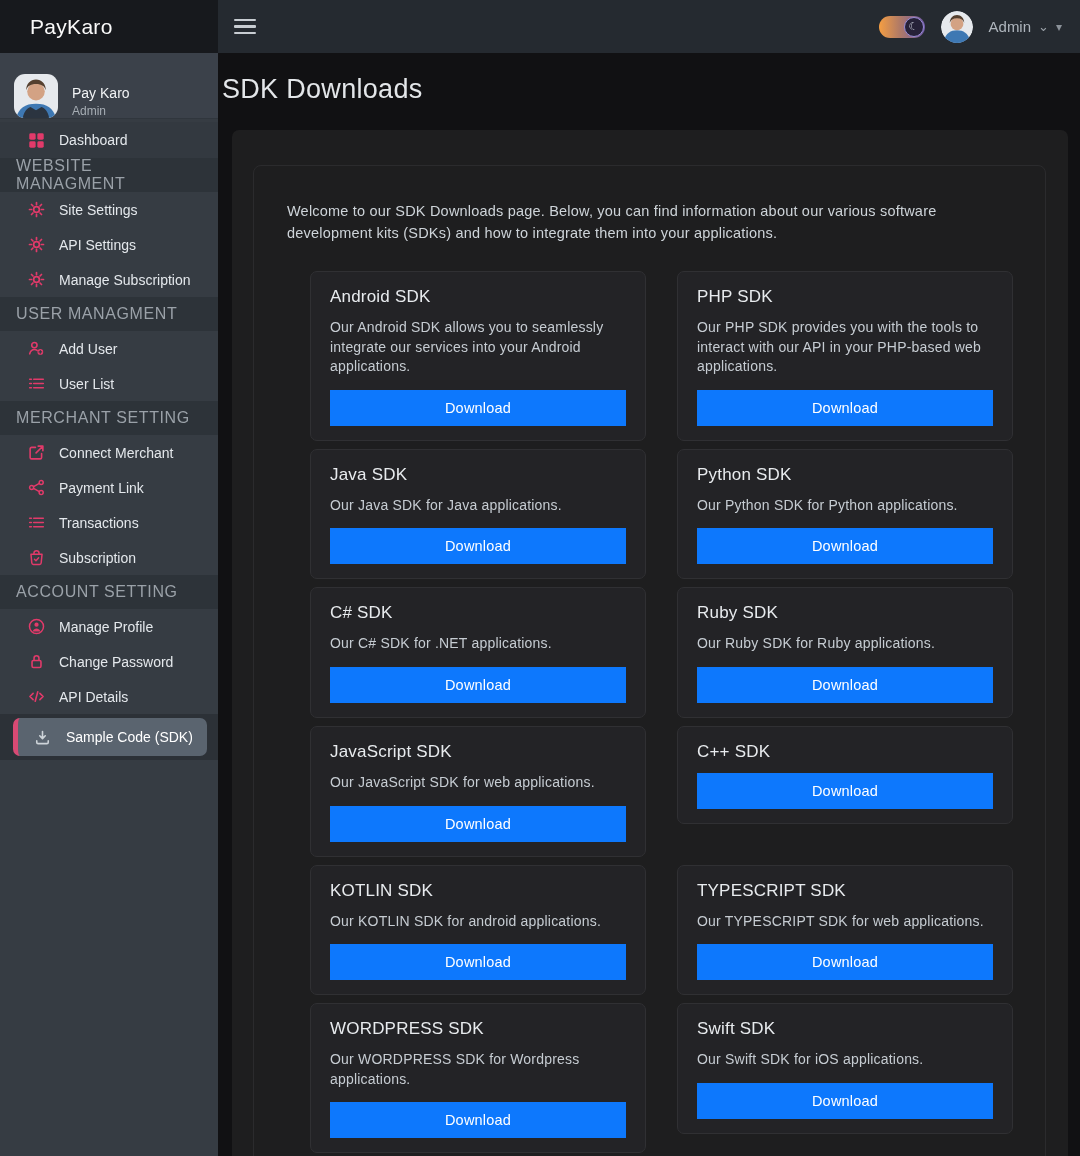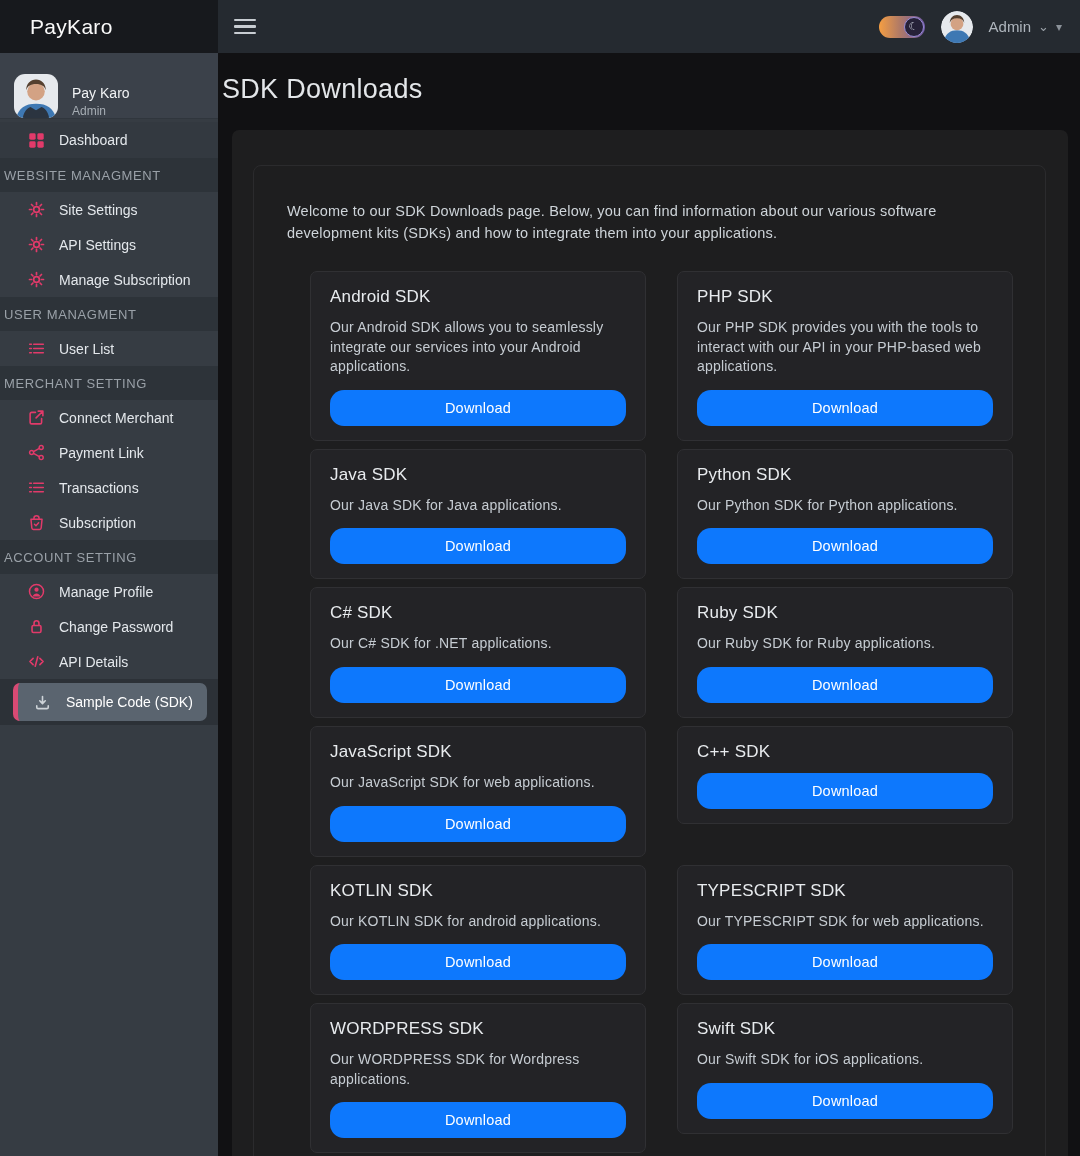--- a/index.html
+++ b/index.html
@@ -28,22 +28,22 @@
   .profile .pname { color:#f1f3f5; font-size:14px; margin-bottom:3px; }
   .profile .prole { color:#a6adb4; font-size:12px; }
 
   .nav { padding-top:3px; }
   .nav-item {
     height:35px; display:flex; align-items:center; gap:14px;
     padding:0 10px 0 28px; color:#e4e8ec; font-size:14px; cursor:pointer;
   }
   .nav-item--dash { background:#333940; height:36px; }
   .sec-header {
-    height:34px; background:#2d3339; color:#9aa1a8; font-size:13px;
-    letter-spacing:.6px; display:flex; align-items:center; padding:0 4px;
+    height:34px; background:#2d3339; color:#9aa1a8; font-size:16px;
+    letter-spacing:.6px; display:flex; align-items:center; padding:0 16px;
   }
   .ni { width:17px; height:17px; flex:0 0 17px; display:inline-flex; }
   .ni svg { width:100%; height:100%; }
 
   .active-row { background:#2c3137; padding:4px 0; }
   .nav-item.active {
     background:#5a646f; border-radius:7px; margin:0 11px 0 13px;
     border-left:5px solid #d84a74; padding:0 10px 0 16px; height:38px;
     color:#ffffff; gap:15px;
   }
@@ -93,21 +93,21 @@
     column-gap:31px; row-gap:8px; align-items:start;padding-left:24px;
   }
   .card {
     background:#232326; border:1px solid #303033; border-radius:7px;
     padding:15px 19px 14px;
   }
   .card h3 { margin:0 0 11px; font-size:17px; font-weight:500; color:#e8ebee; letter-spacing:.2px; }
   .card p { margin:0 0 13px; font-size:14px; color:#c6ccd2; line-height:1.4; letter-spacing:.2px; }
   .btn {
     display:block; width:100%; height:36px; background:#0d78fd; border:none;
-    border-radius:14px; color:#ffffff; font-size:14.5px; cursor:pointer;
+    border-radius:0; color:#ffffff; font-size:14.5px; cursor:pointer;
     font-family:inherit; letter-spacing:.2px;
   }
 </style>
 </head>
 <body>
 
 <aside class="sidebar">
   <div class="logo-strip">
     <span>PayKaro</span>
   </div>
@@ -172,20 +172,31 @@
           </svg>
       </span>
       <span>Manage Subscription</span>
     </div>
 
     <div class="sec-header">USER MANAGMENT</div>
 
     <div class="nav-item">
       <span class="ni">
         <svg viewBox="0 0 16 16" fill="none" stroke="#e23a6a" stroke-width="1.5" stroke-linecap="round">
+            <circle cx="6" cy="4.8" r="2.5"></circle>
+            <path d="M1.6 13c.7-2.7 2.3-4 4.4-4 1 0 1.9.3 2.6.8"></path>
+            <circle cx="11.6" cy="11.2" r="2.7" fill="#e23a6a" stroke="none"></circle>
+            <path d="M11.6 10v2.4M10.4 11.2h2.4" stroke="#363c43" stroke-width="1.2"></path>
+          </svg>
+      </span>
+      <span>Add User</span>
+    </div>
+    <div class="nav-item">
+      <span class="ni">
+        <svg viewBox="0 0 16 16" fill="none" stroke="#e23a6a" stroke-width="1.5" stroke-linecap="round">
             <path d="M5.4 4h9M5.4 8h9M5.4 12h9M1.6 4h1.6M1.6 8h1.6M1.6 12h1.6"></path>
           </svg>
       </span>
       <span>User List</span>
     </div>
 
     <div class="sec-header">MERCHANT SETTING</div>
 
     <div class="nav-item">
       <span class="ni">

